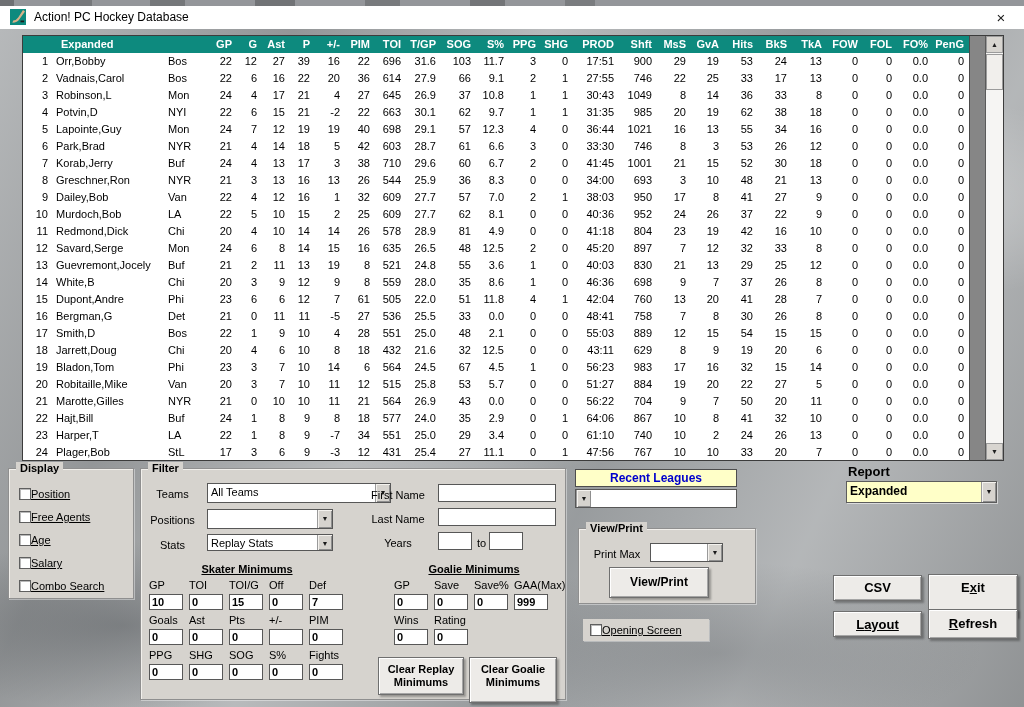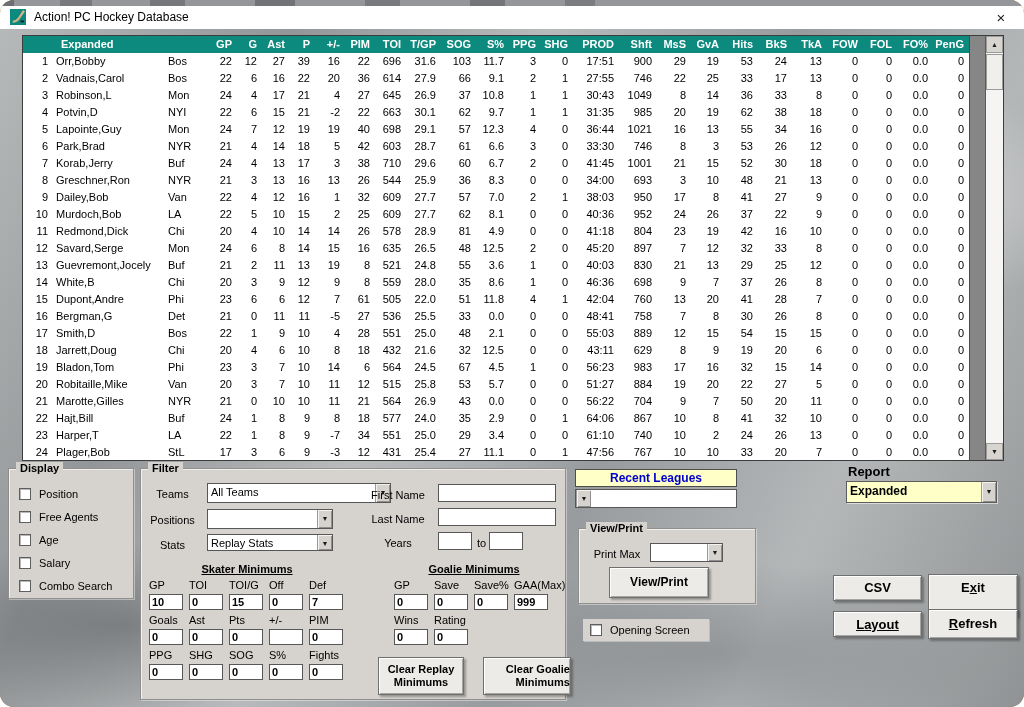--- a/index.html
+++ b/index.html
@@ -1,18 +1,18 @@
 <!DOCTYPE html>
 <html><head>
 <meta charset="utf-8">
 <style>
   * { margin:0; padding:0; box-sizing:border-box; }
   html,body { width:1024px; height:707px; overflow:hidden; }
   body { font-family:"Liberation Sans", sans-serif; }
-  .window { position:relative; width:1024px; height:707px; overflow:hidden; background:#a16207;border-radius:14px; }
+  .window { position:relative; width:1024px; height:707px; overflow:hidden; background:#a16207; }
 
   
   .sliver { position:absolute; left:0; top:0; width:1024px; height:6px;
     background:linear-gradient(90deg,#6e7073 0 14px,#94969a 14px 60px,#77797c 60px 92px,#94969a 92px 150px,#75777a 150px 185px,#94969a 185px 255px,#717376 255px 295px,#94969a 295px 365px,#787a7d 365px 400px,#94969a 400px 470px,#737578 470px 505px,#94969a 505px 565px,#7a7c7f 565px 595px,#94969a 595px 100%); }
 
   
   .titlebar { position:absolute; left:0; top:6px; width:1024px; height:23px; background:#ffffff; display:flex; align-items:center; }
   .app-icon { position:absolute; left:10px; top:3px; width:16px; height:16px; }
   .title-text { position:absolute; left:34px; top:4px; font-size:12px; color:#000; }
   .close-x { position:absolute; right:6px; top:0; width:34px; height:23px; text-align:center; line-height:23px; font-size:15px; color:#1a1a1a; cursor:default; }
@@ -48,21 +48,21 @@
   .sb-btn.down { bottom:0; }
   .sb-thumb { position:absolute; left:0; top:18px; width:17px; height:36px; background:#f1efec; border:1px solid #9b9b9b; }
 
   
   .gbox { position:absolute; background:#d6d3ce; border:1px solid #8f8f8f; box-shadow:inset 1px 1px 0 #f2f0ec, 1px 1px 0 rgba(255,255,255,0.4); }
   .gbox-label { position:absolute; top:-7px; left:7px; background:#d6d3ce; padding:0 4px; font-size:11px; font-weight:bold; color:#000; line-height:13px; }
 
   
   .cb-row { position:relative; height:22px; margin:0 0 1px 10px; display:flex; align-items:center; }
   .cb { width:12px; height:12px; background:#fff; border:1px solid #5f5f5f; box-shadow:inset 1px 1px 0 #b9b9b9; flex:0 0 12px; }
-  .cb-label { font-size:11px; color:#000; margin-left:8px; white-space:nowrap; }
+  .cb-label { font-size:11px; color:#000; white-space:nowrap;text-decoration:underline; }
 
   
   .flabel { position:absolute; font-size:11px; color:#000; text-align:center; line-height:14px; white-space:nowrap; }
   .txt { position:absolute; background:#fff; border:1px solid #575757; font:11px "Liberation Sans",sans-serif; padding:0 3px; }
   .combo { position:absolute; display:flex; background:#fff; border:1px solid #575757; }
   .combo-val { flex:1; font-size:11px; line-height:17px; padding:0 3px; white-space:nowrap; overflow:hidden; }
   .combo-btn { width:15px; background:#d6d3ce; border-left:1px solid #9a9a9a; font-size:7px; line-height:17px; text-align:center; color:#1a1a1a; box-shadow:inset 1px 1px 0 #f4f2ee, inset -1px -1px 0 #8e8e8e; }
   .combo.bold .combo-val { font-weight:bold; }
   .combo.yellow { background:#ffffc8; border:1px solid #5c5c5c; box-shadow:1px 1px 0 rgba(255,255,255,0.55); }
   .combo.yellow .combo-val { background:#ffffc8; font-weight:bold; font-size:12px; line-height:18px; }
@@ -917,21 +917,21 @@
             <div class="min-field"><div class="min-label">Wins</div><input class="min-input" value="0" style=""></div>
             <div class="min-field"><div class="min-label">Rating</div><input class="min-input" value="0" style=""></div>
           </div>
         </div>
     </div>
 
     <div class="btn small" style="left:237px; top:188px; width:86px; height:38px;">
       <span style="display:block;">Clear Replay</span>
       <span style="display:block;">Minimums</span>
     </div>
-    <div class="btn small" style="left:342px; top:188px; width:88px; height:38px;text-align:right;">
+    <div class="btn small" style="left:328px; top:188px; width:88px; height:46px;">
       <span style="display:block;">Clear Goalie</span>
       <span style="display:block;">Minimums</span>
     </div>
   </div>
 
   <div class="rl-title">Recent Leagues</div>
   <div class="combo bold" style="left:575px; top:489px; width:162px; height:19px;flex-direction:column;">
     <div class="combo-val">C:\...HK1974\</div>
     <div class="combo-btn">▼</div>
   </div>

